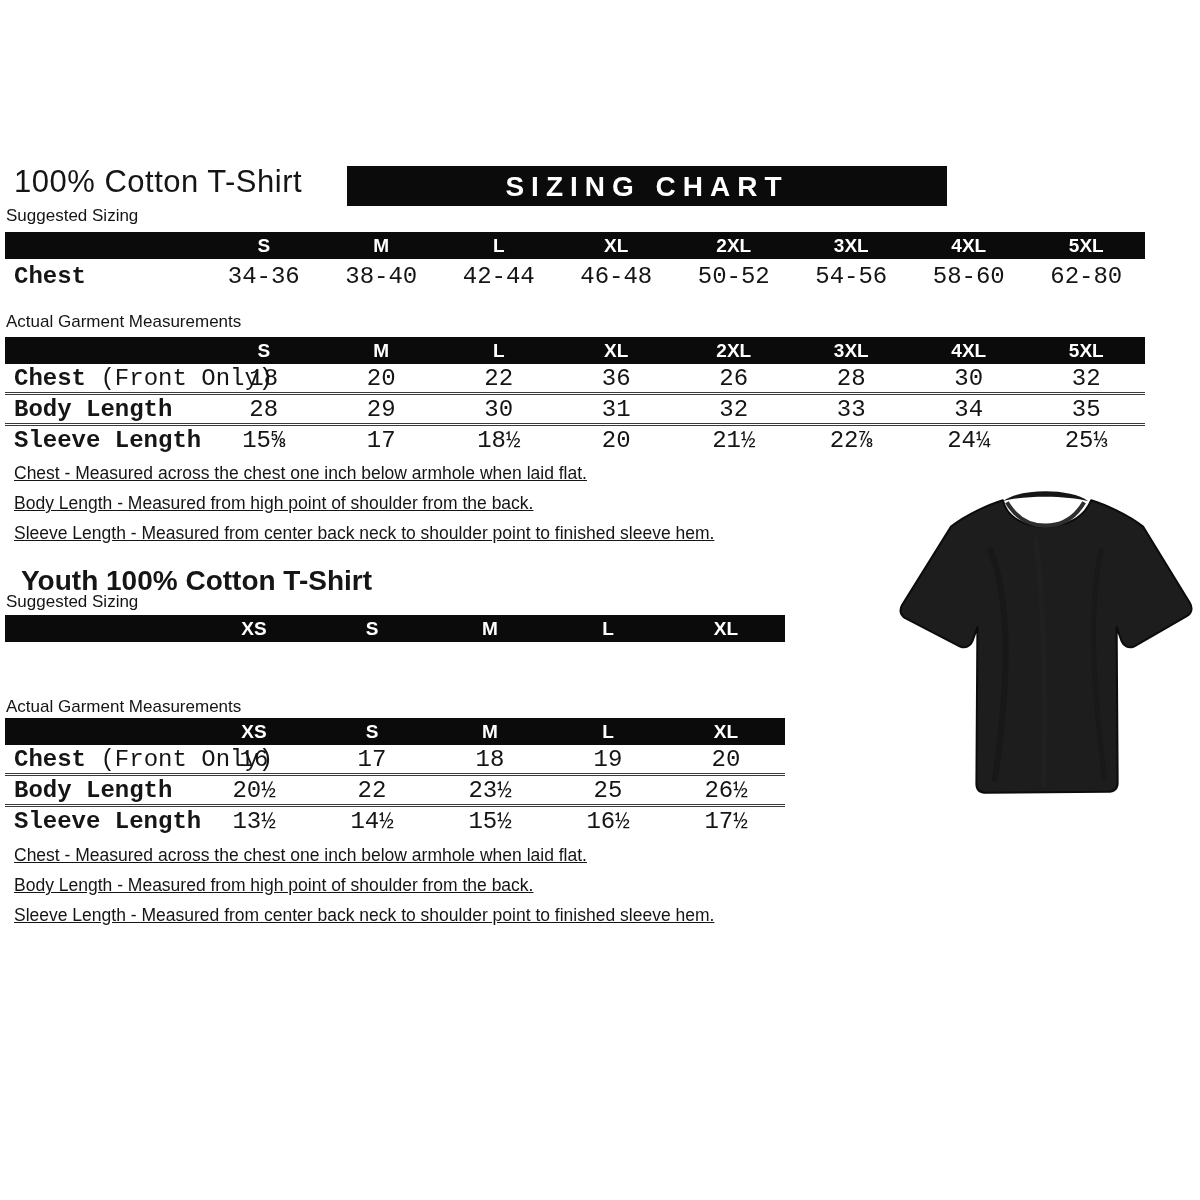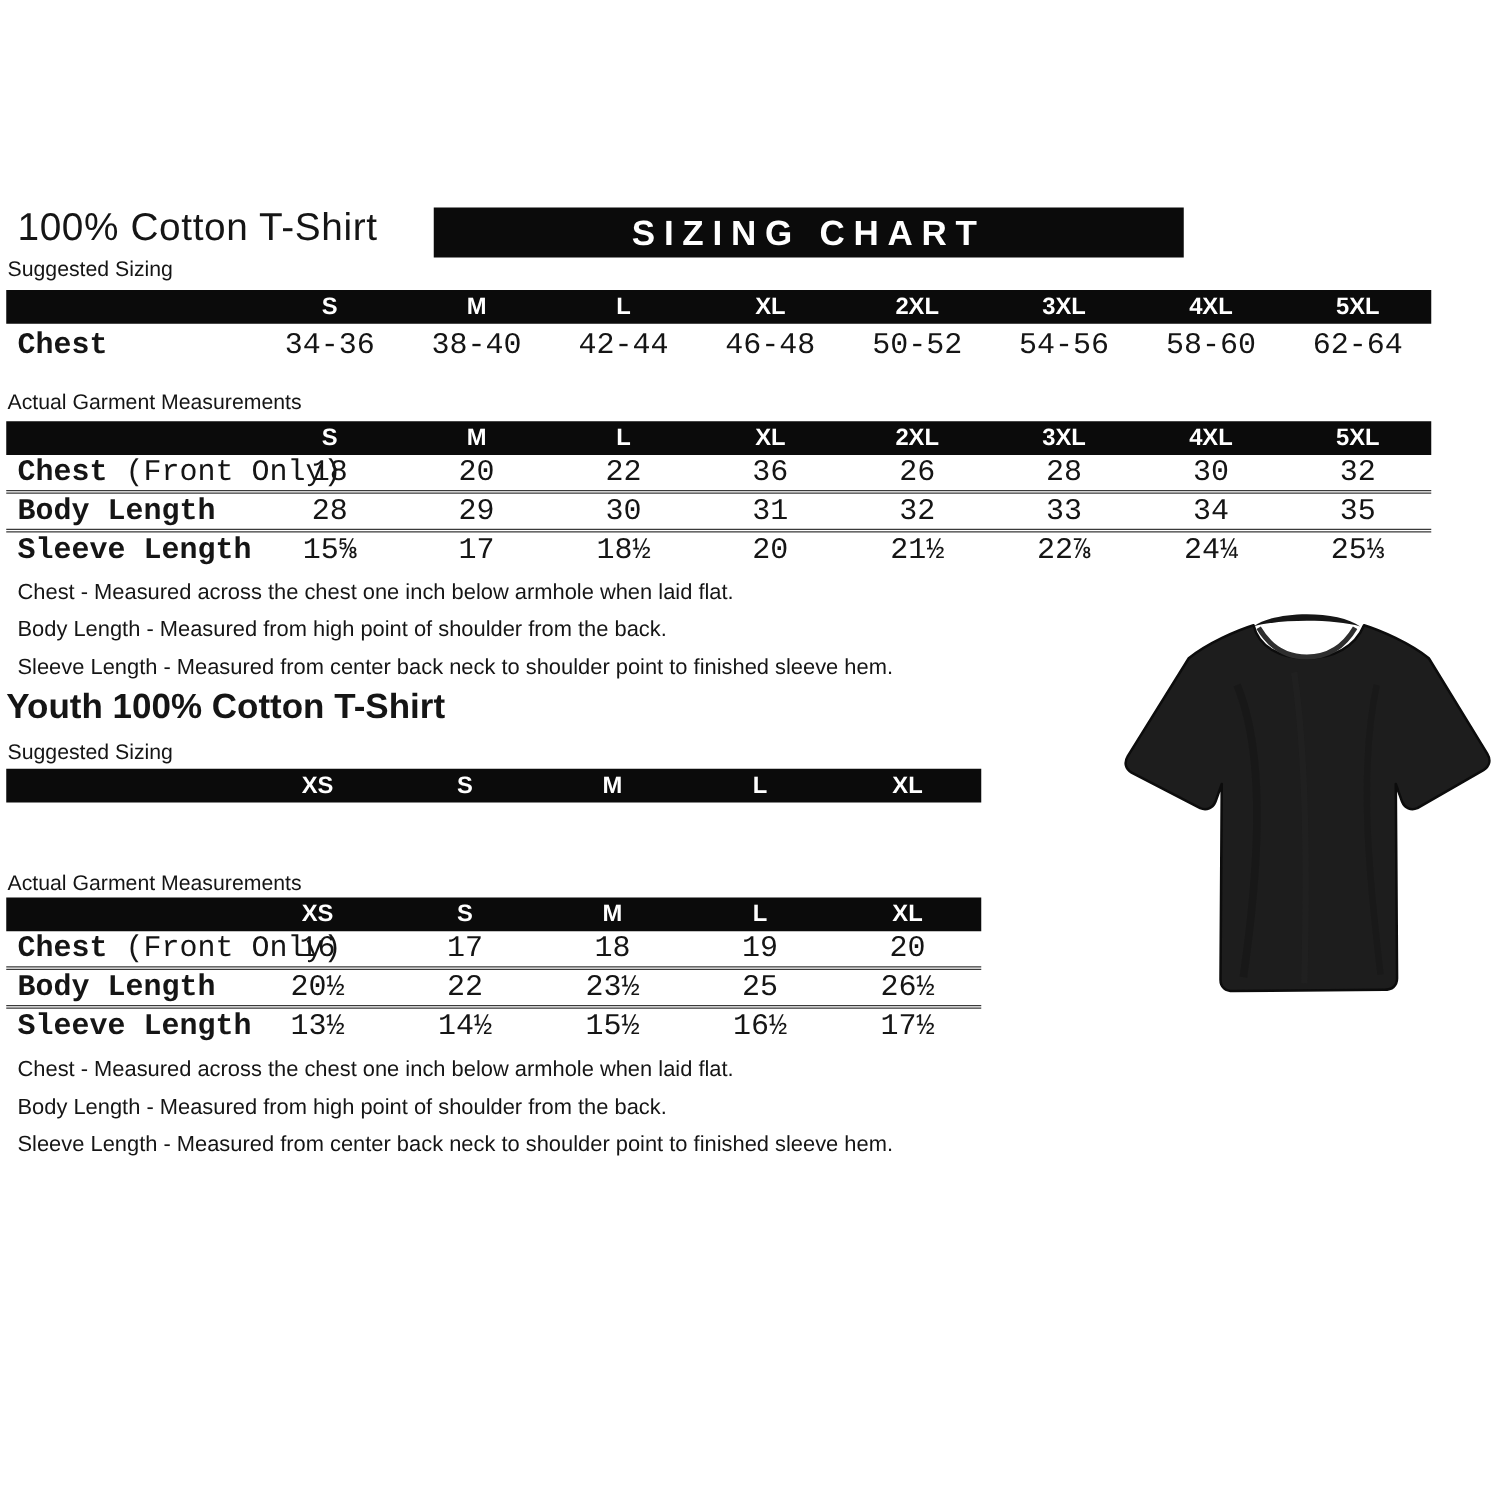--- a/index.html
+++ b/index.html
@@ -35,21 +35,21 @@
   .cell{display:block;}
   .cell.val{flex:1;text-align:center;}
   .cell.label{box-sizing:border-box;padding-left:9px;text-align:left;white-space:nowrap;}
   .tbl-adult .cell.label{width:200px;}
   .tbl-youth .cell.label{width:190px;}
   .cell.label b{font-weight:700;}
 
   .notes{font-size:17.5px;line-height:30px;}
   .notes-adult{left:14px;top:458px;}
   .notes-youth{left:14px;top:840px;}
-  .note-line{white-space:nowrap;}
+  .note-line{white-space:nowrap;text-decoration:underline;}
 
   .tshirt-wrap{left:893px;top:487px;width:305px;height:315px;}
 </style>
 </head>
 <body>
 
 <div class="page">
 
   <h1 class="abs adult-title" style="margin:0;">100% Cotton T-Shirt</h1>
   <div class="abs banner">SIZING CHART</div>
@@ -69,21 +69,21 @@
       </div>
       <div class="tbl-row">
         <span class="cell label"><b>Chest</b></span>
         <span class="cell val">34-36</span>
         <span class="cell val">38-40</span>
         <span class="cell val">42-44</span>
         <span class="cell val">46-48</span>
         <span class="cell val">50-52</span>
         <span class="cell val">54-56</span>
         <span class="cell val">58-60</span>
-        <span class="cell val">62-64</span>
+        <span class="cell val">62-80</span>
       </div>
     </div>
 
   <div class="abs section-label lbl-adult-act">Actual Garment Measurements</div>
   <div class="abs tbl tbl-adult lined t-adult-act">
       <div class="tbl-header">
         <span class="cell label"></span>
         <span class="cell val">S</span>
         <span class="cell val">M</span>
         <span class="cell val">L</span>
@@ -127,21 +127,21 @@
         <span class="cell val">25⅓</span>
       </div>
     </div>
 
   <div class="abs notes notes-adult">
     <div class="note-line">Chest - Measured across the chest one inch below armhole when laid flat.</div>
     <div class="note-line">Body Length - Measured from high point of shoulder from the back.</div>
     <div class="note-line">Sleeve Length - Measured from center back neck to shoulder point to finished sleeve hem.</div>
   </div>
 
-  <h2 class="abs youth-title" style="margin:0;text-align:right;">Youth 100% Cotton T-Shirt</h2>
+  <h2 class="abs youth-title" style="margin:16px;text-align:right;">Youth 100% Cotton T-Shirt</h2>
 
   <div class="abs section-label lbl-youth-sug">Suggested Sizing</div>
   <div class="abs tbl tbl-youth t-youth-sug">
       <div class="tbl-header">
         <span class="cell label"></span>
         <span class="cell val">XS</span>
         <span class="cell val">S</span>
         <span class="cell val">M</span>
         <span class="cell val">L</span>
         <span class="cell val">XL</span>

